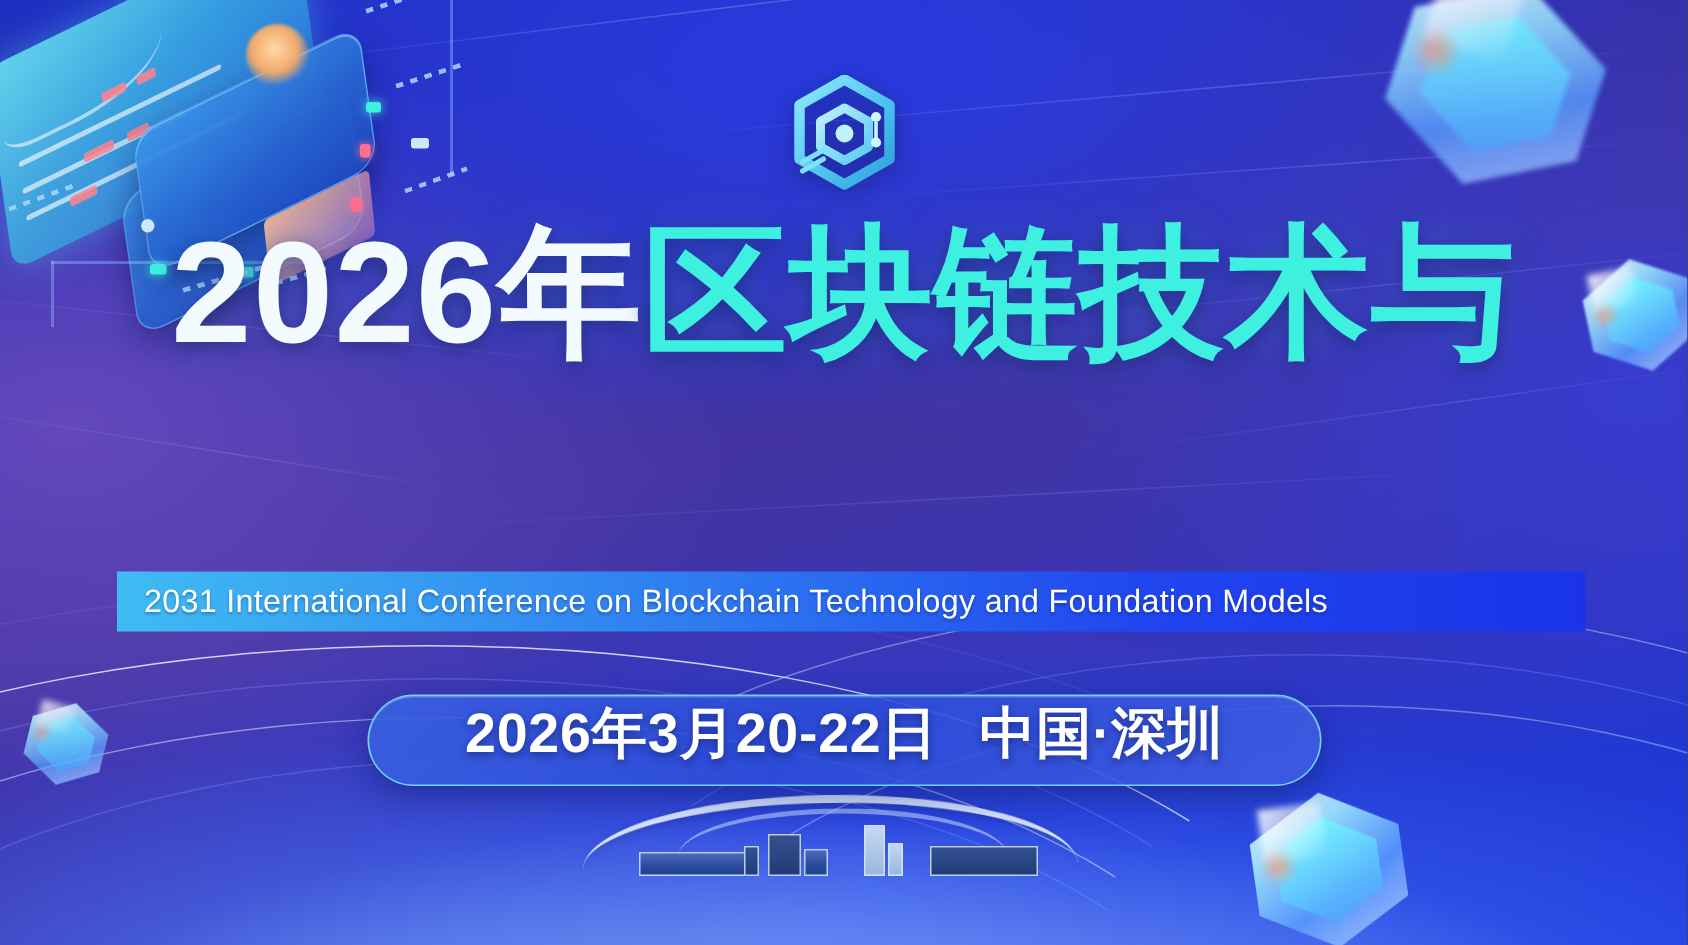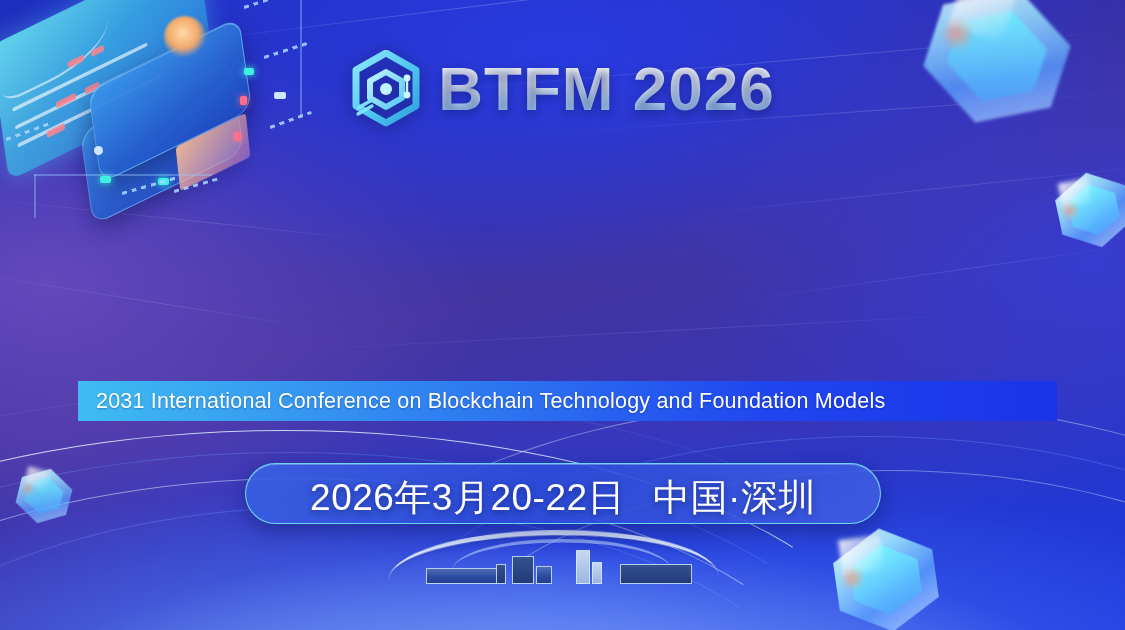--- a/index.html
+++ b/index.html
@@ -197,21 +197,21 @@
     color:#ffffff; font-size:21.5px; letter-spacing:.2px; white-space:nowrap;
     text-shadow:0 1px 2px rgba(0,20,80,.35);
   }
 
   .date-pill {
     position:absolute; left:245px; top:463px; width:636px; height:61px;
     border-radius:32px;
     border:1.6px solid rgba(120,235,245,0.85);
     background:linear-gradient(120deg, rgba(58,96,225,0.92) 0%, rgba(44,76,215,0.90) 45%, rgba(62,92,225,0.92) 100%);
     box-shadow:0 6px 22px rgba(8,20,90,0.45), inset 0 1px 0 rgba(190,230,255,0.35);
-    display:flex; align-items:flex-end; justify-content:center; gap:28px;
+    display:flex; align-items:flex-start; justify-content:center; gap:28px;font-weight:bold;
   }
   .date-pill span {
     color:#ffffff; font-size:37px; letter-spacing:.5px; white-space:nowrap;
     text-shadow:0 2px 6px rgba(5,15,70,.5);
   }
 </style>
 </head>
 <body>
 
 <div class="banner">
@@ -328,23 +328,25 @@
           </linearGradient>
         </defs>
         <path d="M36 3 L66 20 L66 56 L36 73 L6 56 L6 20 Z" fill="none" stroke="url(#lgA)" stroke-width="7" stroke-linejoin="round"></path>
         <path d="M36 22 L52 31 L52 48 L36 57 L20 48 L20 31 Z" fill="none" stroke="url(#lgB)" stroke-width="6" stroke-linejoin="round"></path>
         <circle cx="36" cy="39" r="6" fill="#bff3ff"></circle>
         <circle cx="57" cy="28" r="3.4" fill="#cdf5ff"></circle>
         <circle cx="57" cy="45" r="3.4" fill="#cdf5ff"></circle>
         <path d="M57 31 L57 42" stroke="#cdf5ff" stroke-width="2.4"></path>
         <path d="M8 58 L22 50 M8 64 L22 56" stroke="#7fe0fa" stroke-width="3.4" stroke-linecap="round"></path>
       </svg>
-      <div class="brand">BTFM 2026</div>
-    </div>
-
+    </div>
+
+    <div class="title-line title-1">
+      <span class="t-white">2026年</span><span class="t-cyan">区块链技术与</span>
+    </div>
 
 
     <div class="subtitle-bar">
       <span>2031 International Conference on Blockchain Technology and Foundation Models</span>
     </div>
 
     <div class="date-pill">
       <span>2026年3月20-22日</span>
       <span>中国·深圳</span>
     </div>

